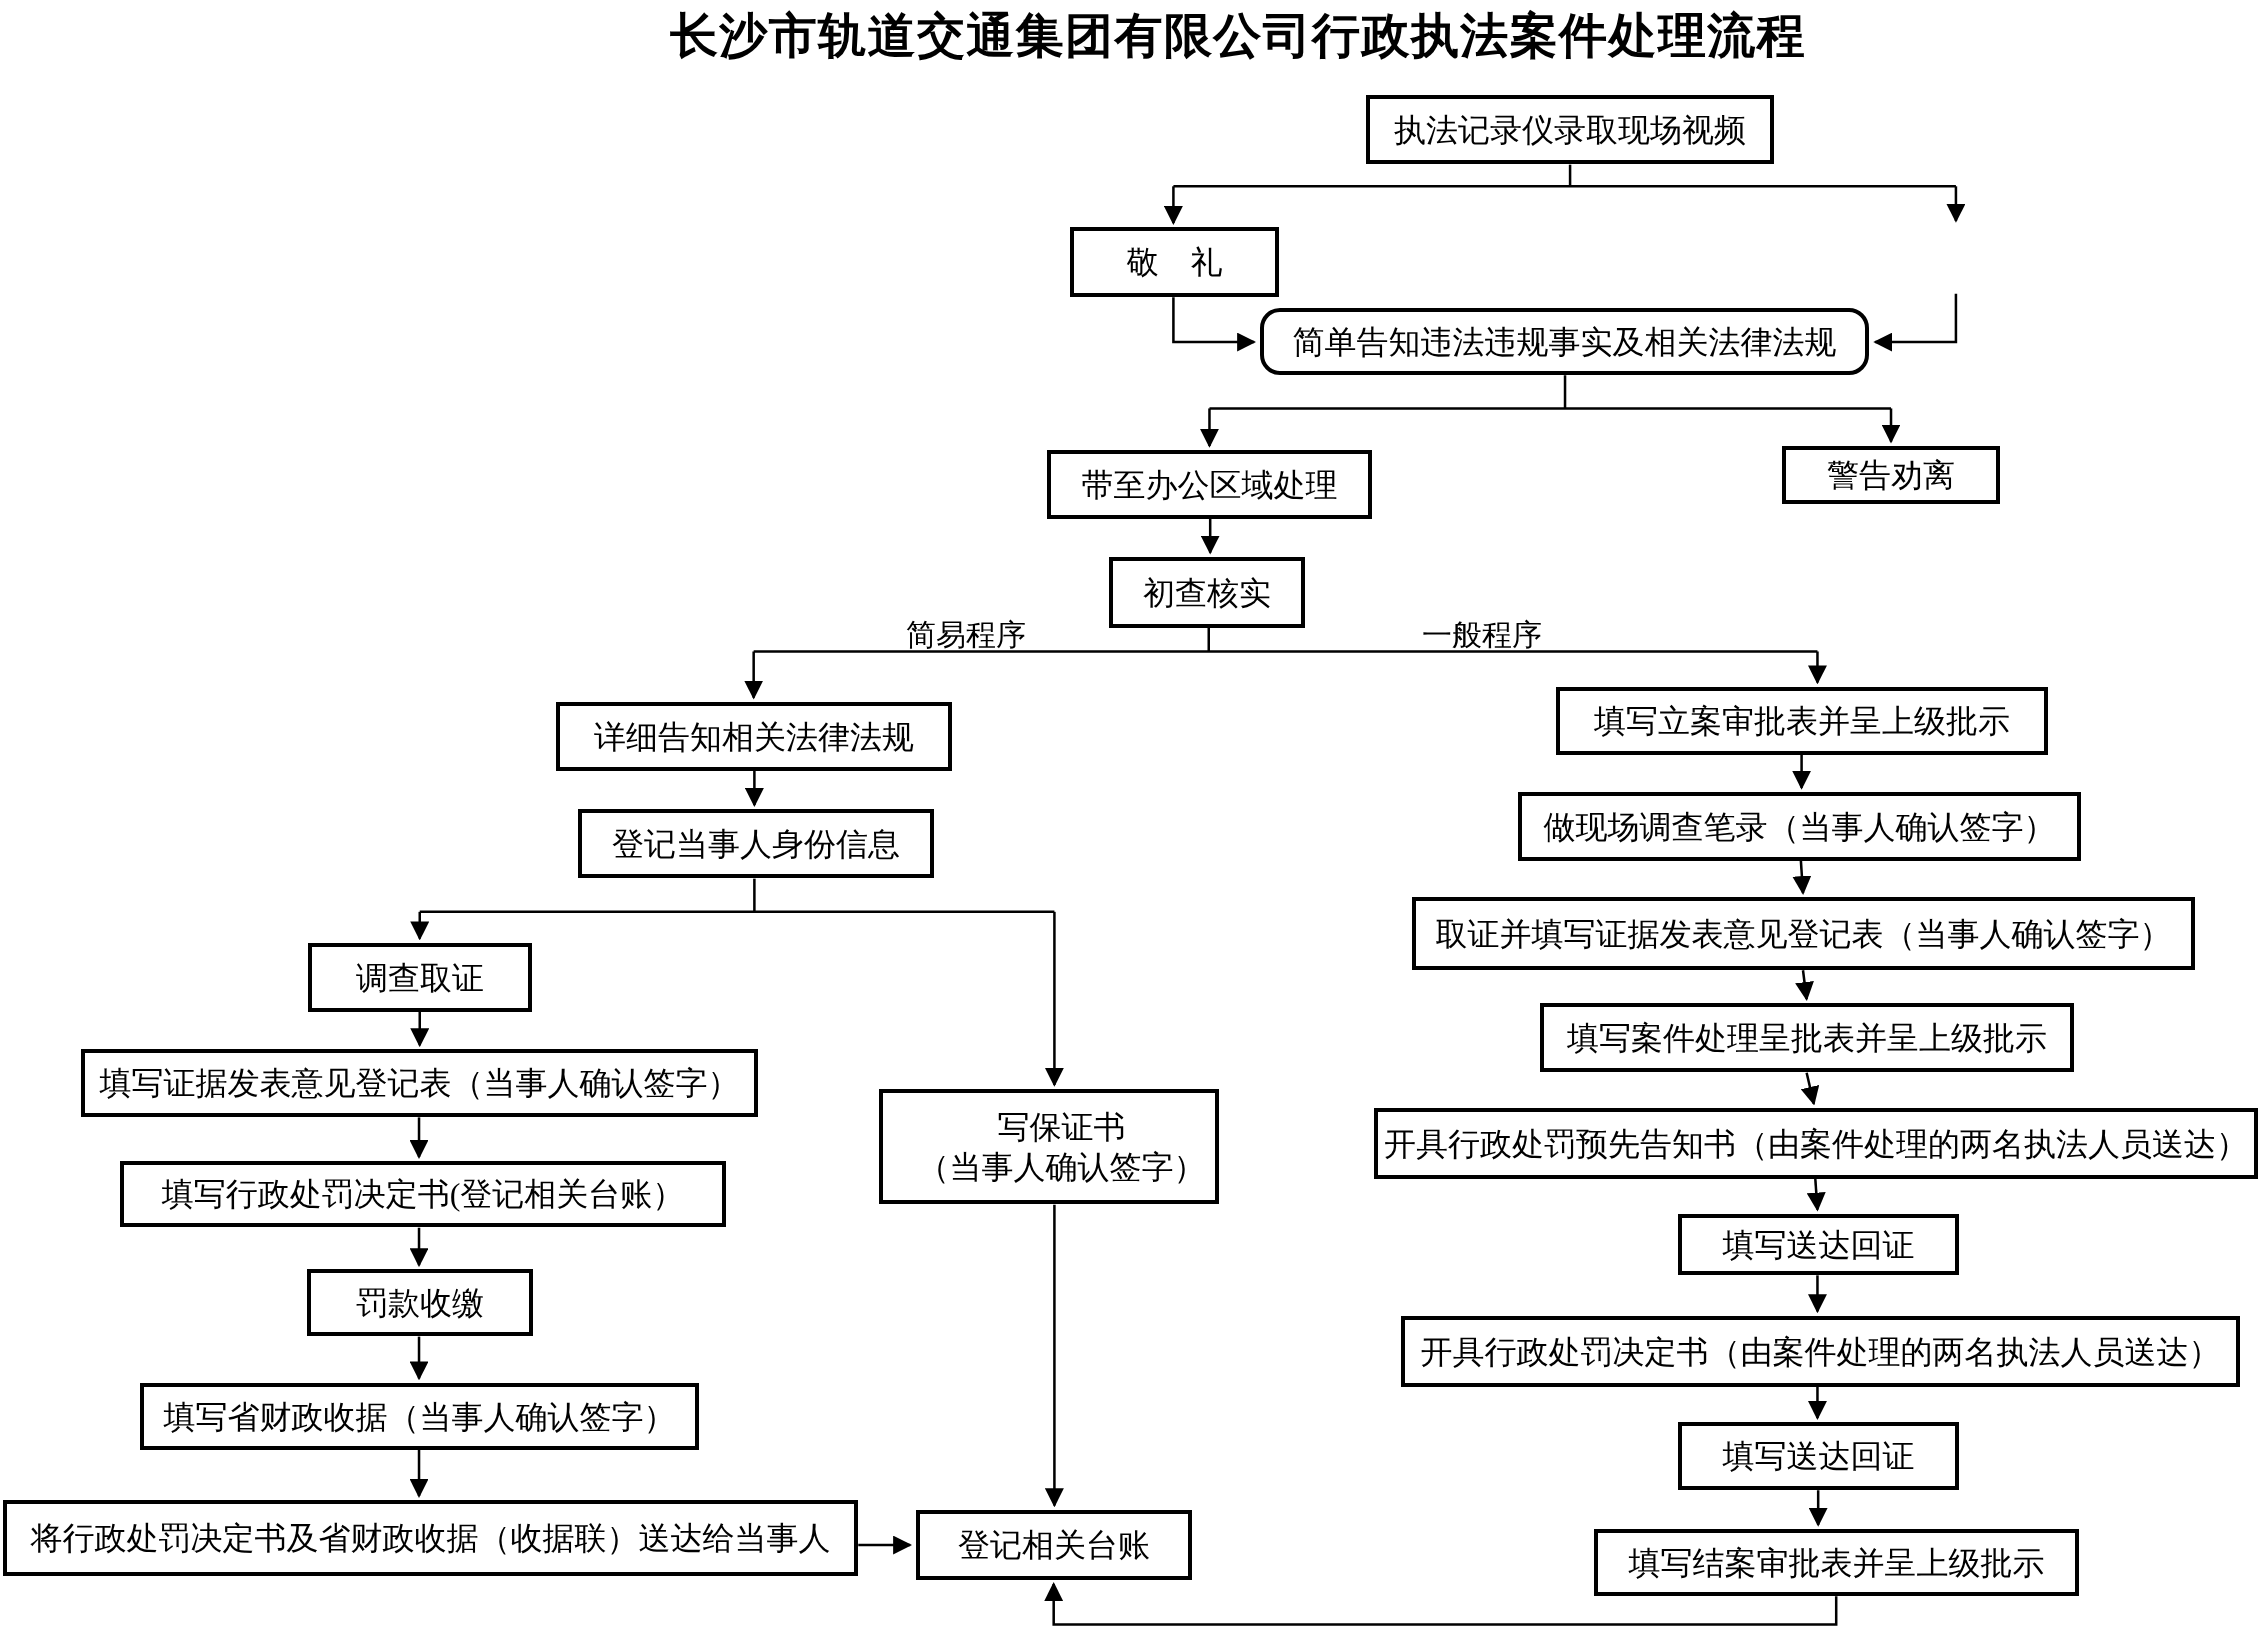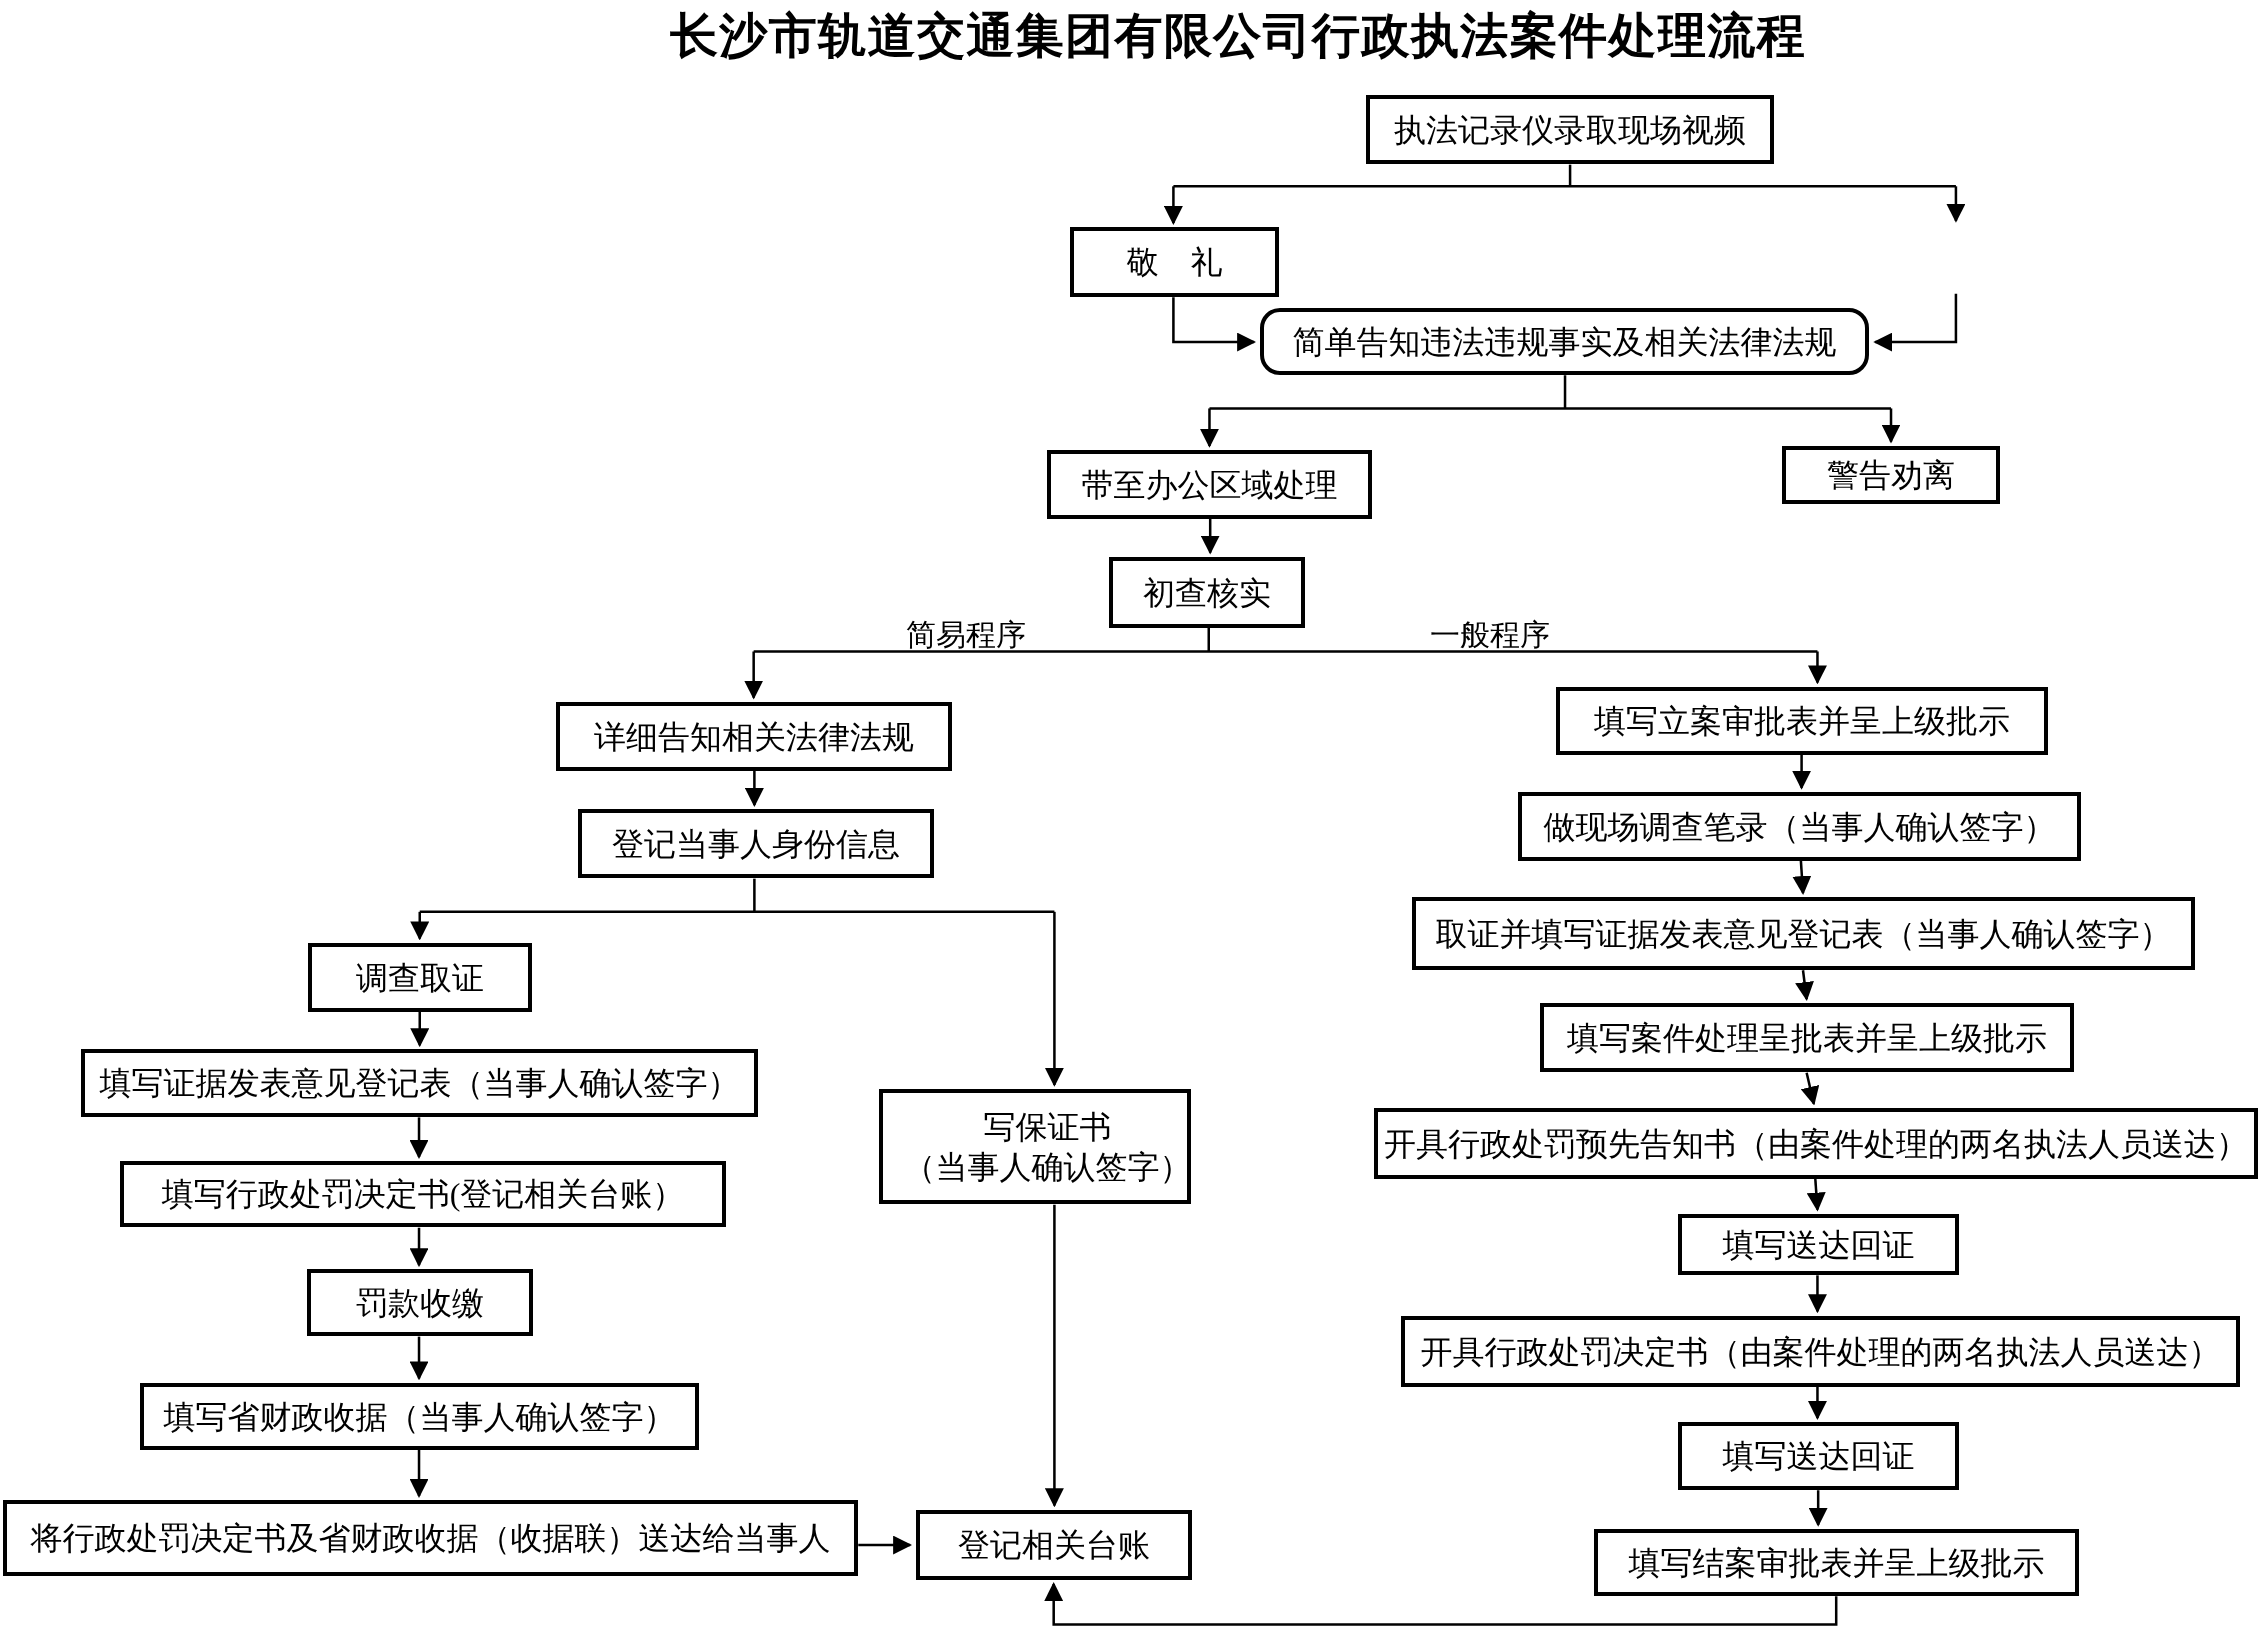--- a/index.html
+++ b/index.html
@@ -115,32 +115,32 @@
   <div class="title">长沙市轨道交通集团有限公司行政执法案件处理流程</div>
 
   <div class="box" style="left:1366px;top:95px;width:408px;height:69px;">执法记录仪录取现场视频</div>
   <div class="box" style="left:1070px;top:227px;width:209px;height:70px;">敬　礼</div>
   <div class="box" style="left:1260px;top:308px;width:609px;height:67px;border-radius:20px;">简单告知违法违规事实及相关法律法规</div>
   <div class="box" style="left:1047px;top:450px;width:325px;height:69px;">带至办公区域处理</div>
   <div class="box" style="left:1782px;top:446px;width:218px;height:58px;">警告劝离</div>
   <div class="box" style="left:1109px;top:557px;width:196px;height:71px;">初查核实</div>
 
   <div class="branch-label" style="left:906px;top:615px;">简易程序</div>
-  <div class="branch-label" style="left:1422px;top:615px;margin-left:8px;">一般程序</div>
+  <div class="branch-label" style="left:1422px;top:615px;">一般程序</div>
 
   <div class="box" style="left:556px;top:702px;width:396px;height:69px;">详细告知相关法律法规</div>
   <div class="box" style="left:578px;top:809px;width:356px;height:69px;">登记当事人身份信息</div>
   <div class="box" style="left:308px;top:943px;width:224px;height:69px;">调查取证</div>
   <div class="box" style="left:81px;top:1049px;width:677px;height:68px;">填写证据发表意见登记表（当事人确认签字）</div>
   <div class="box" style="left:120px;top:1161px;width:606px;height:66px;">填写行政处罚决定书(登记相关台账）</div>
   <div class="box" style="left:307px;top:1269px;width:226px;height:67px;">罚款收缴</div>
   <div class="box" style="left:140px;top:1383px;width:559px;height:67px;">填写省财政收据（当事人确认签字）</div>
   <div class="box" style="left:2.9px;top:1500px;width:855px;height:76px;">将行政处罚决定书及省财政收据（收据联）送达给当事人</div>
 
-  <div class="box" style="left:879px;top:1089px;width:312px;height:115px;padding-left:25px;">
+  <div class="box" style="left:879px;top:1089px;width:340px;height:115px;padding-left:25px;">
     <div>写保证书</div>
     <div>（当事人确认签字）</div>
   </div>
   <div class="box" style="left:916px;top:1510px;width:276px;height:70px;">登记相关台账</div>
 
   <div class="box" style="left:1556px;top:687px;width:492px;height:68px;">填写立案审批表并呈上级批示</div>
   <div class="box" style="left:1518px;top:792px;width:563px;height:69px;">做现场调查笔录（当事人确认签字）</div>
   <div class="box" style="left:1412px;top:897px;width:783px;height:73px;">取证并填写证据发表意见登记表（当事人确认签字）</div>
   <div class="box" style="left:1540px;top:1003px;width:534px;height:69px;">填写案件处理呈批表并呈上级批示</div>
   <div class="box" style="left:1374px;top:1108px;width:884px;height:71px;">开具行政处罚预先告知书（由案件处理的两名执法人员送达）</div>

